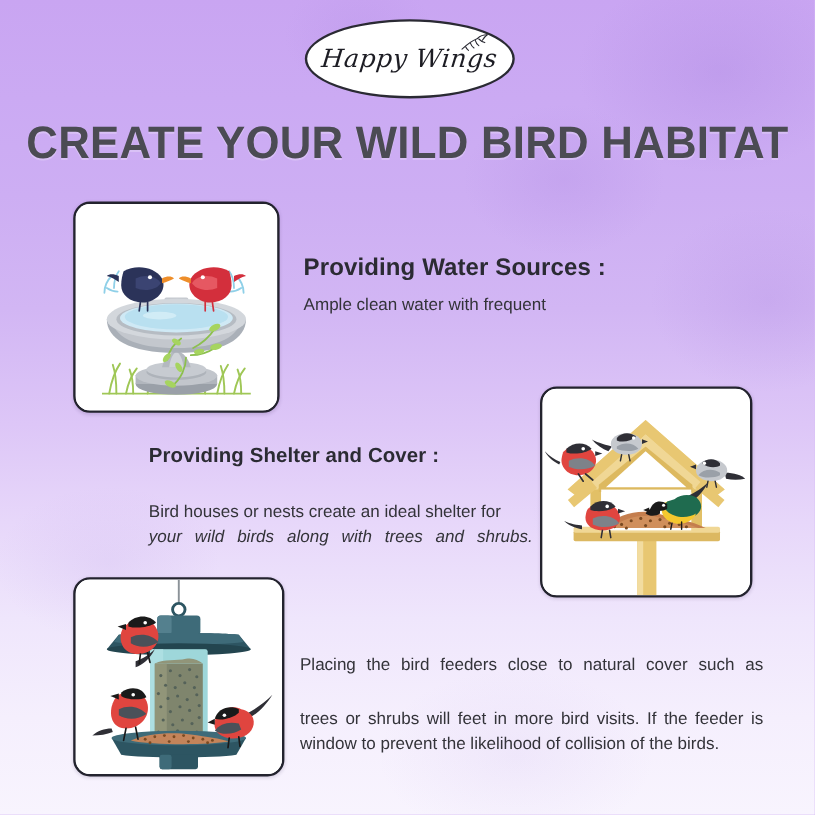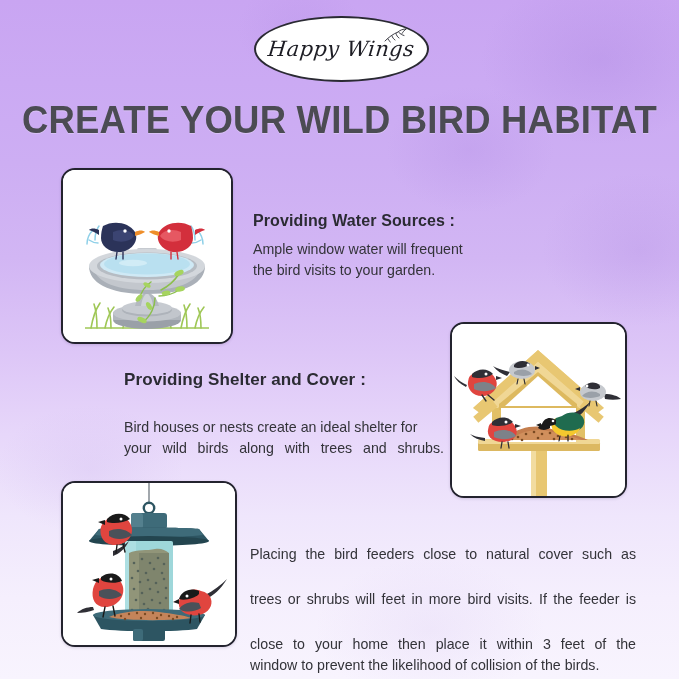--- a/index.html
+++ b/index.html
@@ -65,34 +65,34 @@
   #card-water{left:61px;top:168px;width:168px;height:172px;}
   #card-shelter{left:450px;top:322px;width:173px;height:172px;}
   #card-food{left:61px;top:481px;width:172px;height:162px;}
   .card svg{display:block;width:100%;height:100%;}
 
   
   .block{position:absolute;}
   .heading{
     font-family:"Liberation Sans", sans-serif;
     font-weight:700;color:#2b2b33;
-    font-size:16px;letter-spacing:.1px;white-space:nowrap;
+    font-size:20px;letter-spacing:.1px;white-space:nowrap;
   }
   .body{
     font-family:"Liberation Sans", sans-serif;
     color:#333339;font-size:14.2px;line-height:21px;
   }
 
   #block-water{left:253px;top:212px;width:260px;}
   #block-water .body{margin-top:9px;}
 
   #block-shelter{left:124px;top:370px;width:320px;}
   #block-shelter .heading{font-size:17px;}
   #block-shelter .body{margin-top:27px;text-align:justify;}
-  #block-shelter .body .l2{display:block;text-align:justify;text-align-last:justify;}
+  #block-shelter .body .l2{display:block;text-align:justify;text-align-last:justify;font-style:italic;}
 
   #block-food{left:250px;top:520px;width:386px;}
   #block-food .body{margin-top:9px;text-align:justify;}
   #block-food .body .jl{display:block;text-align:justify;text-align-last:justify;margin-top:24px;}
   #block-food .body .last{display:block;}
 </style>
 </head>
 <body>
 
 <div id="page">
@@ -411,35 +411,33 @@
         <path d="M116 116 L110 119 L116 121 Z" fill="#1a1a1a"></path>
         <path d="M128 132 L127 140" stroke="#1a1a1a" stroke-width="1.4" stroke-linecap="round"></path>
         <path d="M136 131 L137 139" stroke="#1a1a1a" stroke-width="1.4" stroke-linecap="round"></path>
       </g>
     </svg>
   </div>
 
   <div class="block" id="block-water">
     <div class="heading">Providing Water Sources :</div>
     <div class="body">
-      <span>Ample window water will frequent</span><br>
-      <span>the  bird visits to your garden.</span>
+      <span>Ample clean water with frequent</span><br>
     </div>
   </div>
 
   <div class="block" id="block-shelter">
     <div class="heading">Providing Shelter and Cover :</div>
     <div class="body">
       <span>Bird houses or nests create an ideal shelter for</span><br>
       <span class="l2">your wild birds along with trees and shrubs.</span>
     </div>
   </div>
 
   <div class="block" id="block-food">
     <div class="body">
       <span class="jl">Placing the bird feeders close to natural cover such as</span>
       <span class="jl">trees or shrubs will feet in more bird visits. If the feeder is</span>
-      <span class="jl">close to your home then place it within 3 feet of the</span>
       <span class="last">window to prevent the likelihood of collision of the birds.</span>
     </div>
   </div>
 
 </div>
 
 </body></html>

